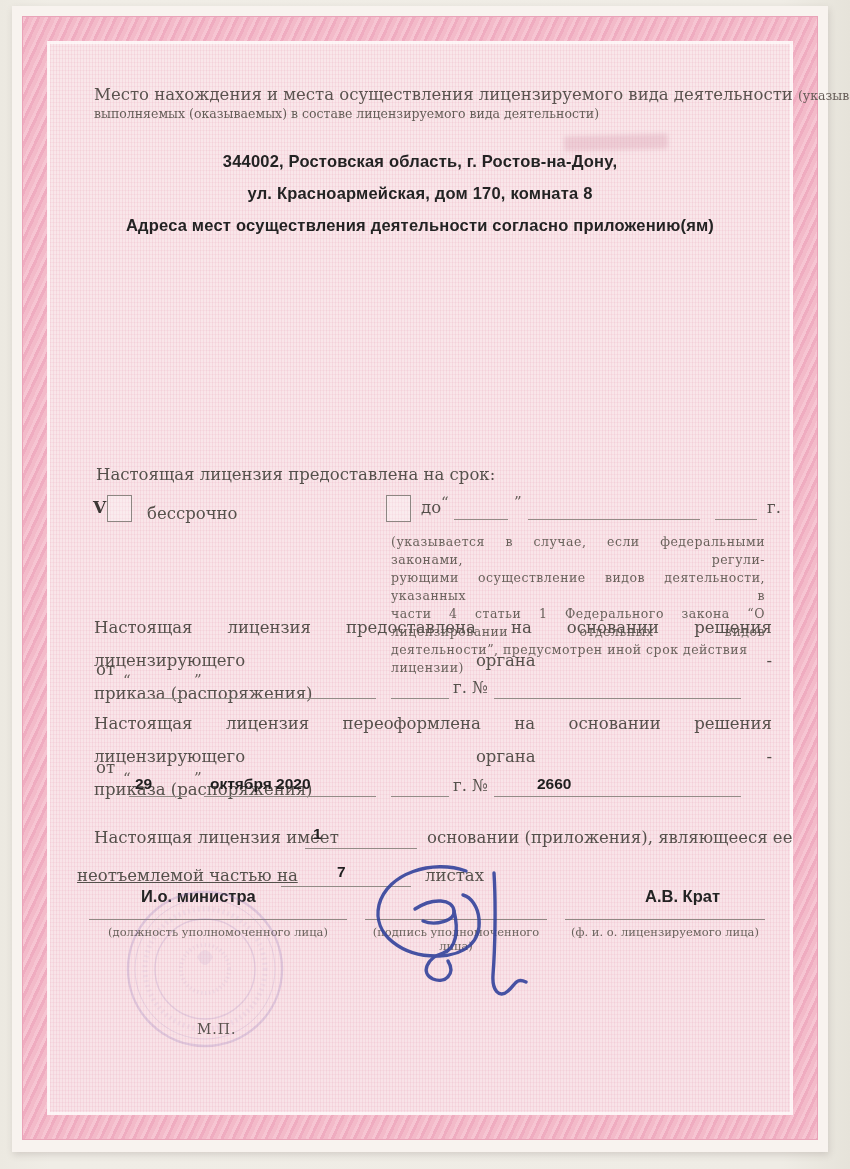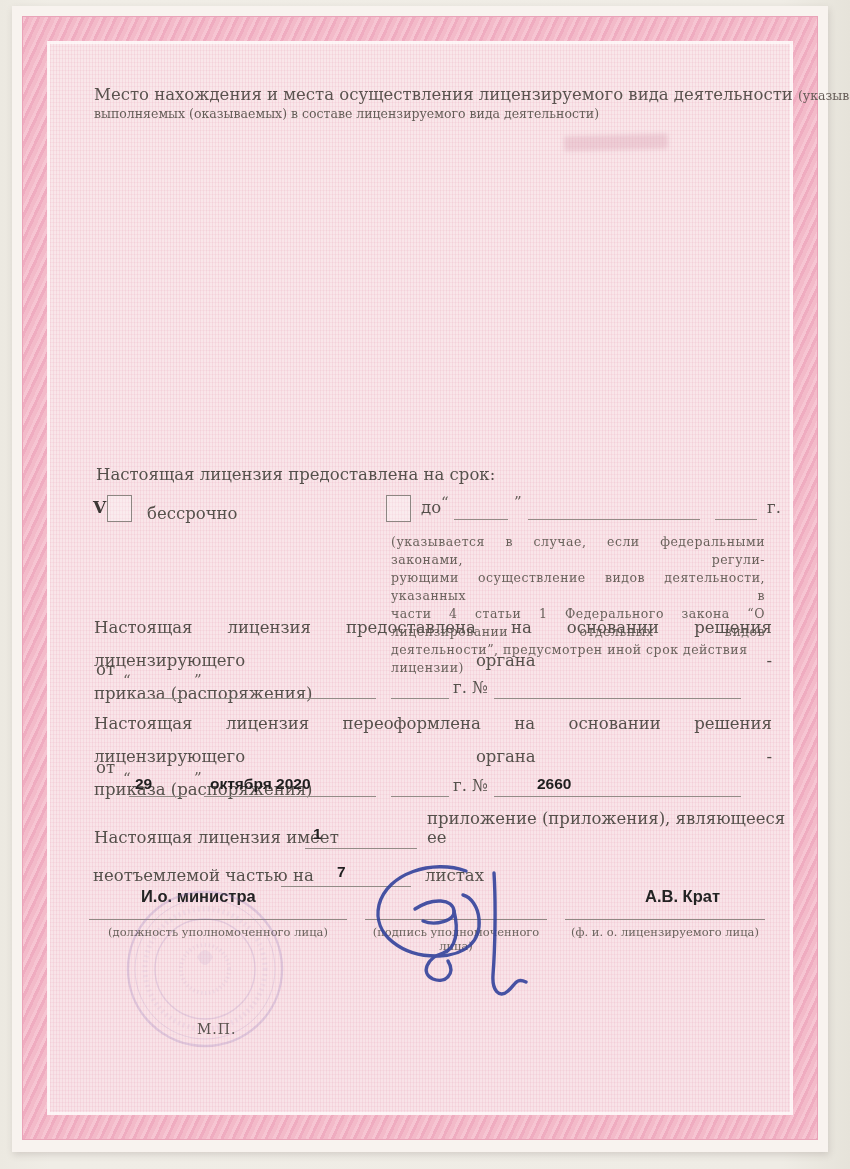--- a/index.html
+++ b/index.html
@@ -60,21 +60,21 @@
   .u-short{left:344px;width:58px;} .u-num{left:447px;width:247px;}
   .lab-gnum{position:absolute;left:406px;bottom:2px;}
   .fval{position:absolute;bottom:4px;font-family:"Liberation Sans",sans-serif;
     font-weight:700;font-size:15.5px;color:#1f1f1f;}
   .v-day{left:88px;} .v-month{left:163px;} .v-num{left:470px;margin-left:20px;}
   .annex{left:0;width:100%;height:40px;font-size:16.5px;color:#55504b;}
   .an1{top:768px;} .an2{top:806px;}
   .annex .t{position:absolute;bottom:2px;}
   .annex .u{position:absolute;bottom:0;border-bottom:1.2px solid #938b86;}
   .an1 .t1{left:47px;} .an1 .u1{left:258px;width:112px;} .an1 .t2{left:380px;}
-  .an2 .t1{left:46px;} .an2 .u1{left:234px;width:130px;} .an2 .t2{left:378px;}
+  .an2 .t1{left:30px;text-decoration:underline;} .an2 .u1{left:234px;width:130px;} .an2 .t2{left:378px;}
   .sigrow{top:846px;left:0;width:100%;height:46px;}
   .sig-pos{position:absolute;left:94px;top:0;font-size:16.5px;}
   .sig-name{position:absolute;left:598px;top:0;font-size:16.5px;}
   .sig-ul{position:absolute;top:32px;border-bottom:1px solid #8f8883;}
   .sul-l{left:42px;width:258px;} .sul-m{left:318px;width:182px;} .sul-r{left:518px;width:200px;}
   .cap{position:absolute;top:38px;font-size:11.5px;color:#6a625c;text-align:center;}
   .cap-l{left:42px;width:258px;} .cap-m{left:318px;width:182px;} .cap-r{left:518px;width:200px;}
   .mp{left:150px;top:980px;font-size:14px;color:#5a534e;letter-spacing:1px;}
   .sealwrap{left:76px;top:846px;width:164px;height:164px;opacity:.55;}
   .signwrap{left:316px;top:816px;width:180px;height:170px;}
@@ -90,20 +90,25 @@
         <div class="abs intro">
           <div class="l1">
             <span class="big">Место нахождения и места осуществления лицензируемого вида деятельности</span>
             <span class="small">(указываются адрес</span>
           </div>
           <div class="l3 small">выполняемых (оказываемых) в составе лицензируемого вида деятельности)</div>
         </div>
 
         <div class="abs smudge"></div>
 
+        <div class="abs addr sansb">
+          <div>344002, Ростовская область, г. Ростов-на-Дону,</div>
+          <div>ул. Красноармейская, дом 170, комната 8</div>
+          <div>Адреса мест осуществления деятельности согласно приложению(ям)</div>
+        </div>
 
         <div class="abs term-label">Настоящая лицензия предоставлена на срок:</div>
 
         <div class="abs cbrow">
           <span class="vmark">V</span>
           <span class="cbox b1"></span>
           <span class="lab-bess">бессрочно</span>
 
           <span class="cbox b2"></span>
           <span class="lab-do">до</span>
@@ -154,21 +159,21 @@
           <span class="u u-num"></span>
           <span class="fval v-day">29</span>
           <span class="fval v-month">октября 2020</span>
           <span class="fval v-num">2660</span>
         </div>
 
         <div class="abs annex an1">
           <span class="t t1">Настоящая лицензия имеет</span>
           <span class="u u1"></span>
           <span class="fval" style="left:266px;bottom:6px;">1</span>
-          <span class="t t2">приложение (приложения), являющееся ее</span>
+          <span class="t t2">основании (приложения), являющееся ее</span>
         </div>
         <div class="abs annex an2">
           <span class="t t1">неотъемлемой частью на</span>
           <span class="u u1"></span>
           <span class="fval" style="left:290px;bottom:6px;">7</span>
           <span class="t t2">листах</span>
         </div>
 
         <div class="abs sigrow">
           <span class="sig-pos sansb">И.о. министра</span>

